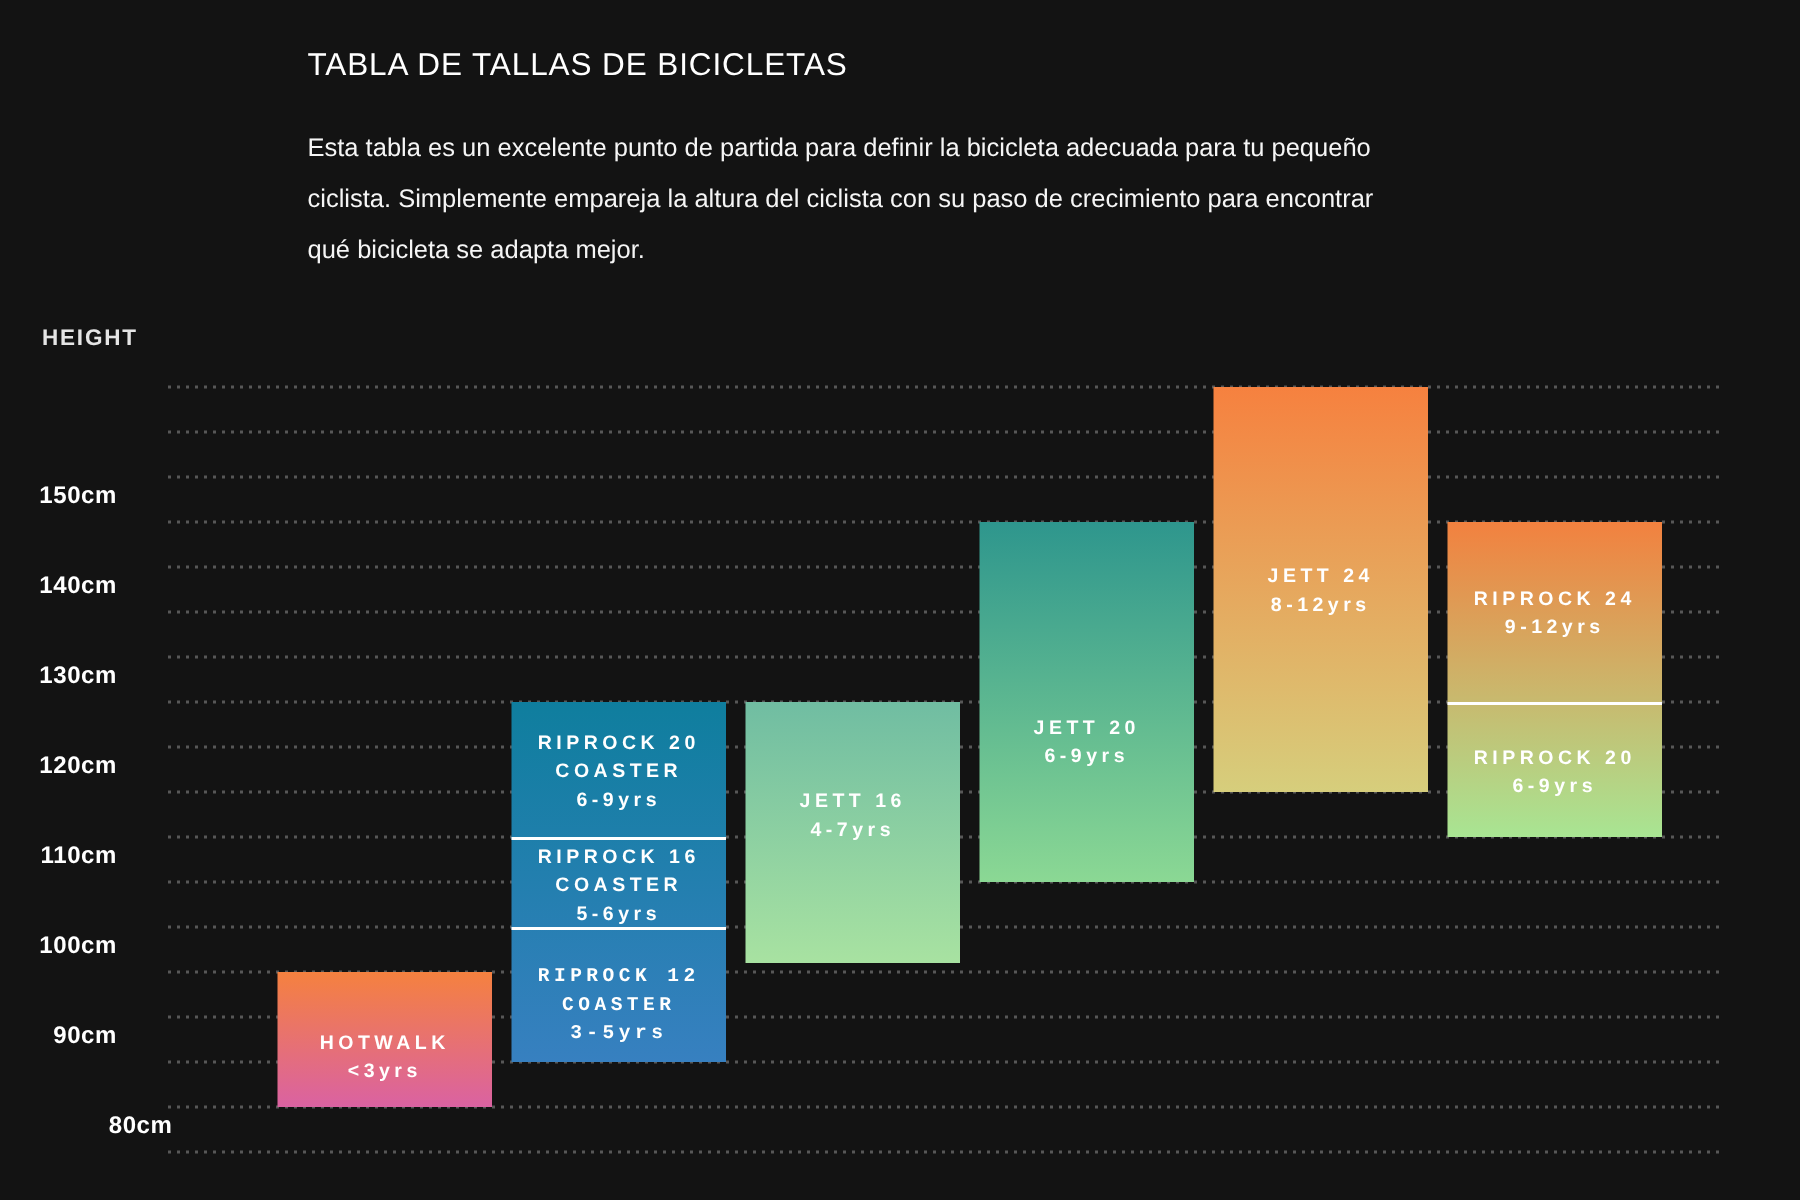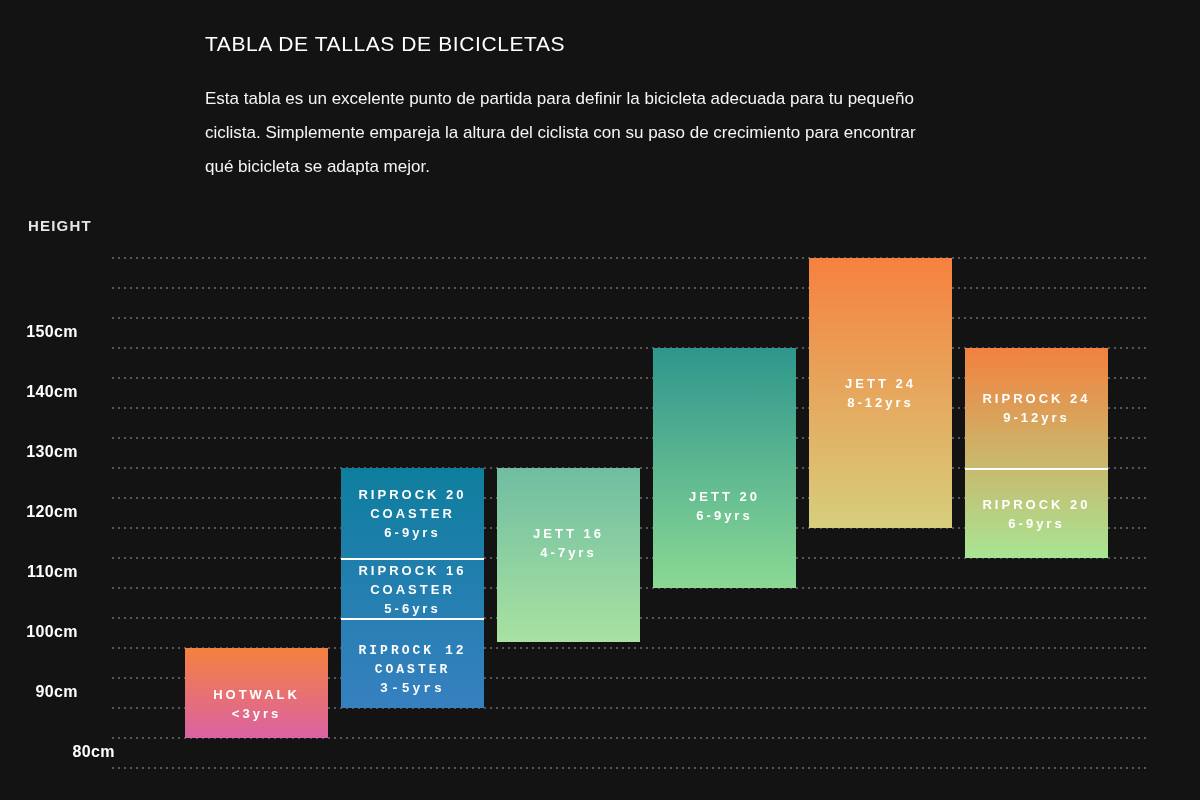--- a/index.html
+++ b/index.html
@@ -158,21 +158,21 @@
           <div class="bar-label-line">3-5yrs</div>
         </div>
       </div>
       <div class="bar-column" style="top: 468px; height: 174px; left: 497px; width: 143px; background: linear-gradient(rgb(112, 189, 162), rgb(168, 226, 161));">
         <div class="bar-segment" style="top: 0px; height: 150px;">
           <div class="bar-label-line">JETT 16</div>
           <div class="bar-label-line">4-7yrs</div>
         </div>
       </div>
       <div class="bar-column" style="top: 348px; height: 240px; left: 653px; width: 143px; background: linear-gradient(rgb(46, 150, 141), rgb(139, 216, 148));">
-        <div class="bar-segment" style="top: 12px; height: 292px;">
+        <div class="bar-segment" style="top: 0px; height: 292px;">
           <div class="bar-label-line">JETT 20</div>
           <div class="bar-label-line">6-9yrs</div>
         </div>
       </div>
       <div class="bar-column" style="top: 258px; height: 270px; left: 809px; width: 143px; background: linear-gradient(rgb(246, 129, 63), rgb(214, 206, 124));">
         <div class="bar-segment" style="top: 0px; height: 270px;">
           <div class="bar-label-line">JETT 24</div>
           <div class="bar-label-line">8-12yrs</div>
         </div>
       </div>

